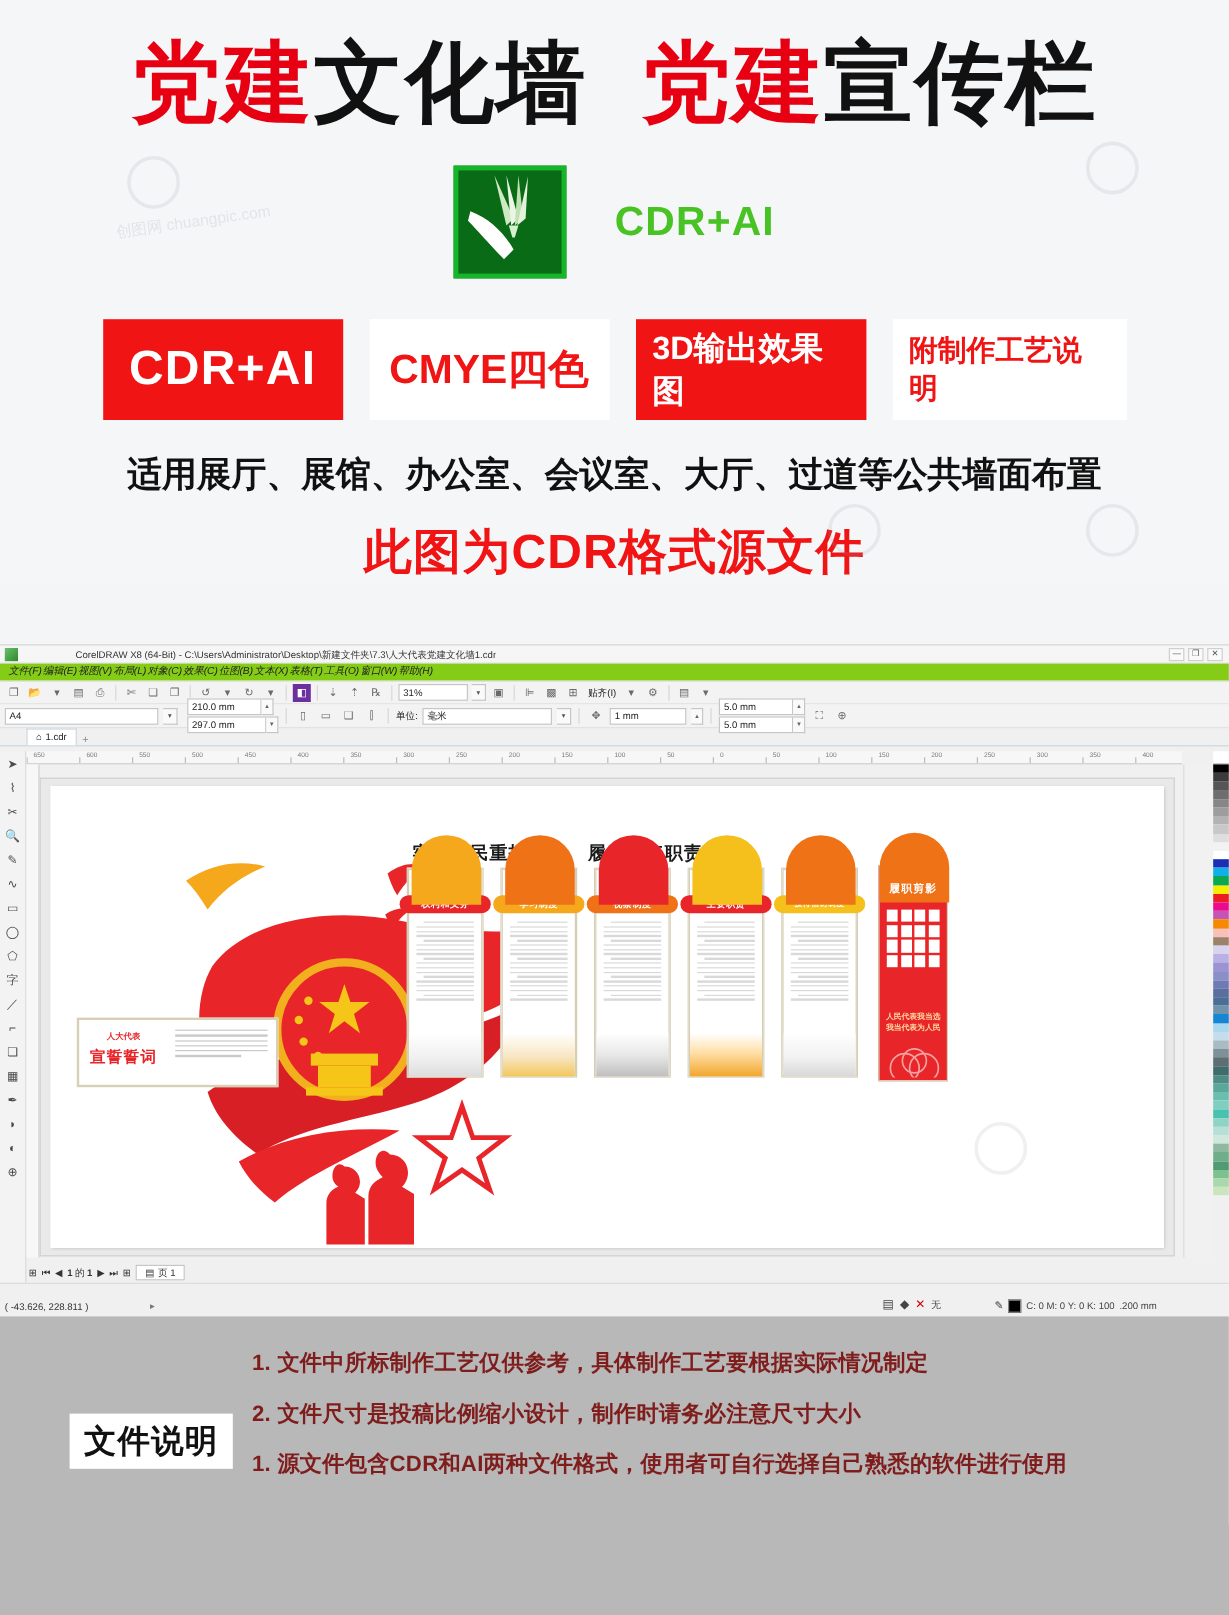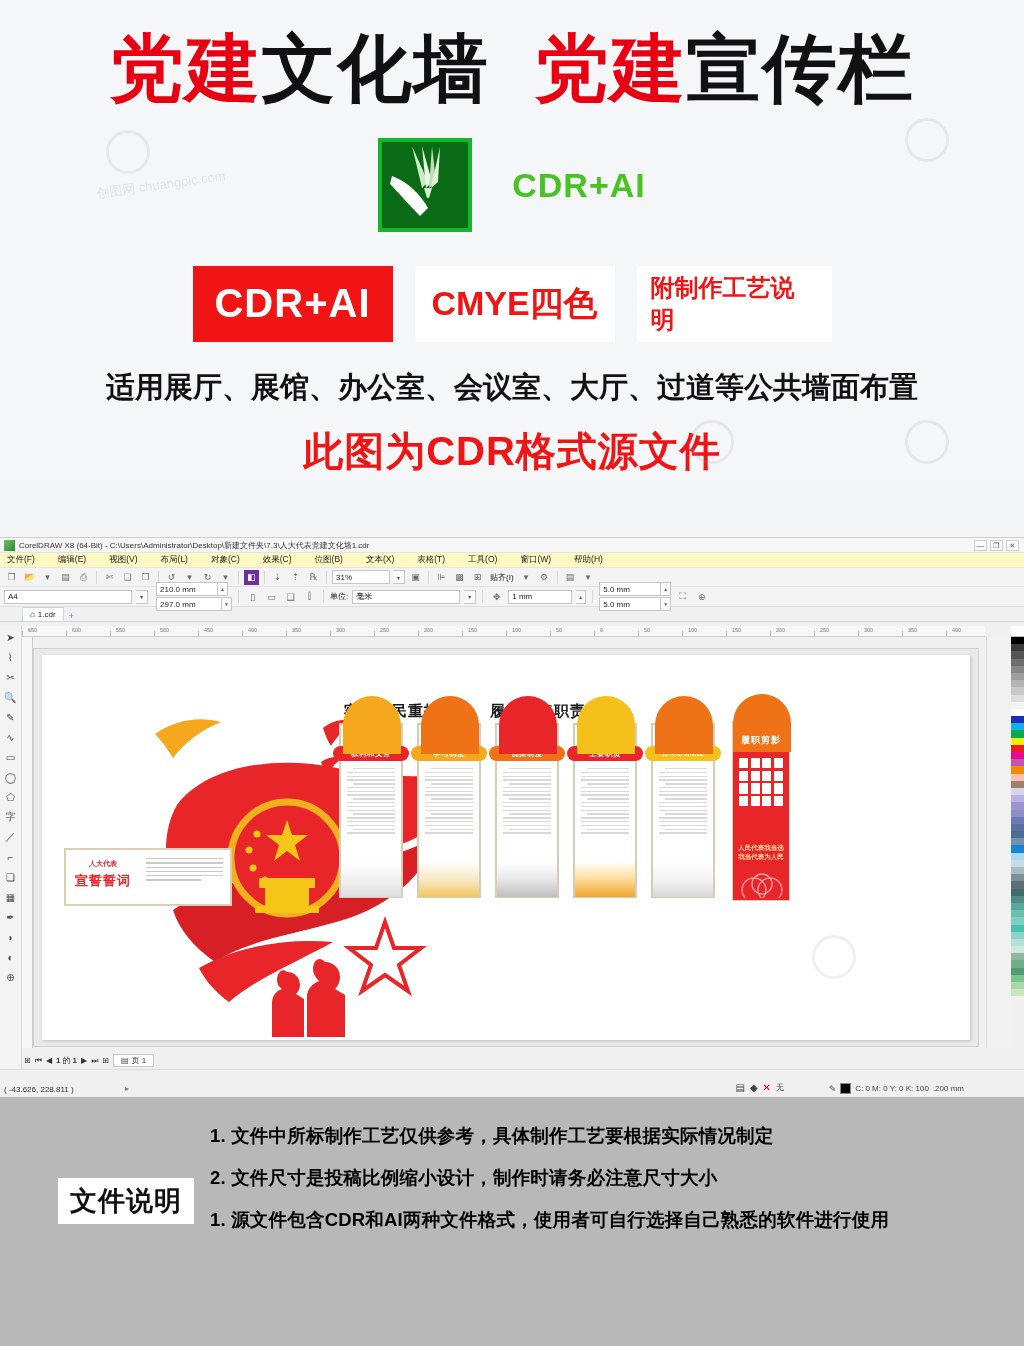--- a/index.html
+++ b/index.html
@@ -38,26 +38,26 @@
   .wm { position:absolute; color:rgba(140,150,160,.18); font-size:13px; pointer-events:none;
         font-family:"Liberation Sans",sans-serif; }
   .wmc { position:absolute; width:44px; height:44px; border-radius:50%;
         border:3px solid rgba(150,160,170,.16); pointer-events:none; }
   
   .corel { position:absolute; left:0; top:537px; width:1024px; height:560px;
            background:#f0f0f0; border-top:1px solid #cfcfcf; font-size:9px; color:#222; }
   .titlebar { height:15px; background:#f6f6f6; display:flex; align-items:center;
               padding:0 2px; border-bottom:1px solid #e2e2e2; }
   .titlebar .ic { width:11px; height:11px; background:linear-gradient(135deg,#6ec06e,#2a8a2a); margin:0 4px 0 2px;}
-  .titlebar .tt { font-size:8px; color:#333; white-space:nowrap; overflow:hidden; }
+  .titlebar .tt { font-size:8px; color:#333; white-space:nowrap; overflow:hidden;margin-left:44px; }
   .winbtns { margin-left:auto; display:flex; gap:3px; padding-right:3px; }
   .winbtns i { display:block; width:13px; height:11px; border:1px solid #cfcfcf; background:#fafafa;
                font-style:normal; font-size:7px; text-align:center; line-height:10px; color:#555; }
-  .menubar { height:15px; display:flex; align-items:center; gap:23px; padding:0 7px;
-             background:#fef9c3; border-bottom:1px solid #e6e6e6; font-size:8.5px; }
+  .menubar { height:15px; display:flex; align-items:center; gap:1px; padding:0 7px;
+             background:#84cc16; border-bottom:1px solid #e6e6e6; font-size:8.5px;font-style:italic; }
   .menubar span { white-space:nowrap; color:#222; }
   .toolbar { height:19px; display:flex; align-items:center; gap:3px; padding:0 4px;
              background:#f3f3f3; border-bottom:1px solid #e2e2e2; }
   .tbtn { width:15px; height:15px; border:1px solid transparent; display:flex;
           align-items:center; justify-content:center; font-size:9px; color:#6a6a6a; }
   .tsep { width:1px; height:13px; background:#d8d8d8; margin:0 2px; }
   .zoombox { width:58px; height:14px; border:1px solid #c6c6c6; background:#fff; font-size:8px;
              display:flex; align-items:center; padding:0 3px; color:#222; }
   .drop { width:12px; height:14px; border:1px solid #c6c6c6; border-left:0; background:#fafafa;
           font-size:6px; display:flex; align-items:center; justify-content:center; color:#555; }
@@ -116,21 +116,21 @@
   .lastp { position:absolute; top:66px; width:58px; height:180px; background:#e8262a;
            border:1px solid #d6ceb4; z-index:4; }
   .grid16 { position:absolute; left:6px; right:6px; top:36px;
             display:grid; grid-template-columns:repeat(4,1fr); gap:2.5px; }
   .grid16 i { display:block; padding-top:112%; background:#fff; }
   
   .notes { position:absolute; left:0; top:1097px; width:1024px; height:249px; background:#b8b8b8; }
   .notes-label { position:absolute; left:58px; top:1178px; background:#fff; padding:5px 12px;
                  font-size:27px; font-weight:bold; color:#111; letter-spacing:1px; }
   .notes ol { list-style:none; margin:0; padding:26px 0 0 210px; }
-  .notes li { font-size:18.5px; color:#000000; font-weight:bold; margin-bottom:17px;
+  .notes li { font-size:18.5px; color:#7f1d1d; font-weight:bold; margin-bottom:17px;
               white-space:nowrap; letter-spacing:.2px; }
 </style>
 </head>
 <body>
 
 <div class="promo">
   <div class="promo-title">
     <span class="rd">党建</span><span>文化墙</span>&nbsp;&nbsp;<span class="rd">党建</span><span>宣传栏</span>
   </div>
 
@@ -146,20 +146,21 @@
       </svg>
     </div>
     <div class="logo-text">
       <div class="l1">CDR+AI</div>
     </div>
   </div>
 
   <div class="badges">
     <div class="badge fill b1">CDR+AI</div>
     <div class="badge ghost b2">CMYE四色</div>
+    <div class="badge fill b3">3D输出效果图</div>
     <div class="badge ghost b4">附制作工艺说明</div>
   </div>
 
   <div class="sub1">适用展厅、展馆、办公室、会议室、大厅、过道等公共墙面布置</div>
   <div class="sub2">此图为CDR格式源文件</div>
 
   <div class="wmc" style="left:106px;top:130px;"></div>
   <div class="wm" style="left:96px;top:176px;transform:rotate(-8deg);">创图网 chuangpic.com</div>
   <div class="wmc" style="left:905px;top:118px;"></div>
   <div class="wmc" style="left:690px;top:420px;"></div>

